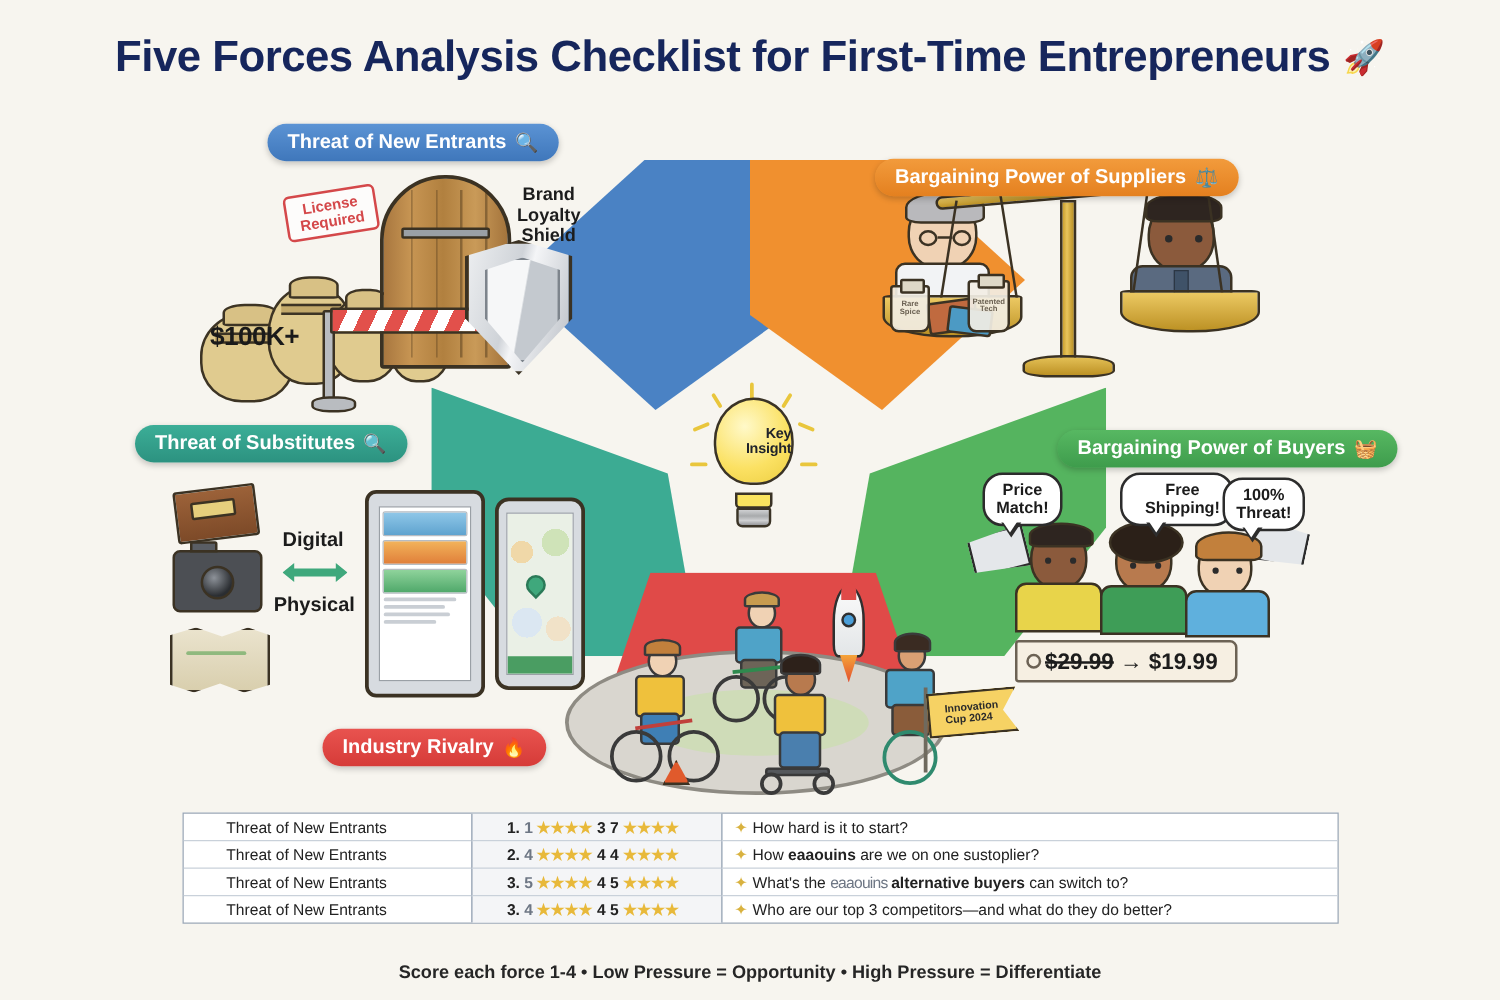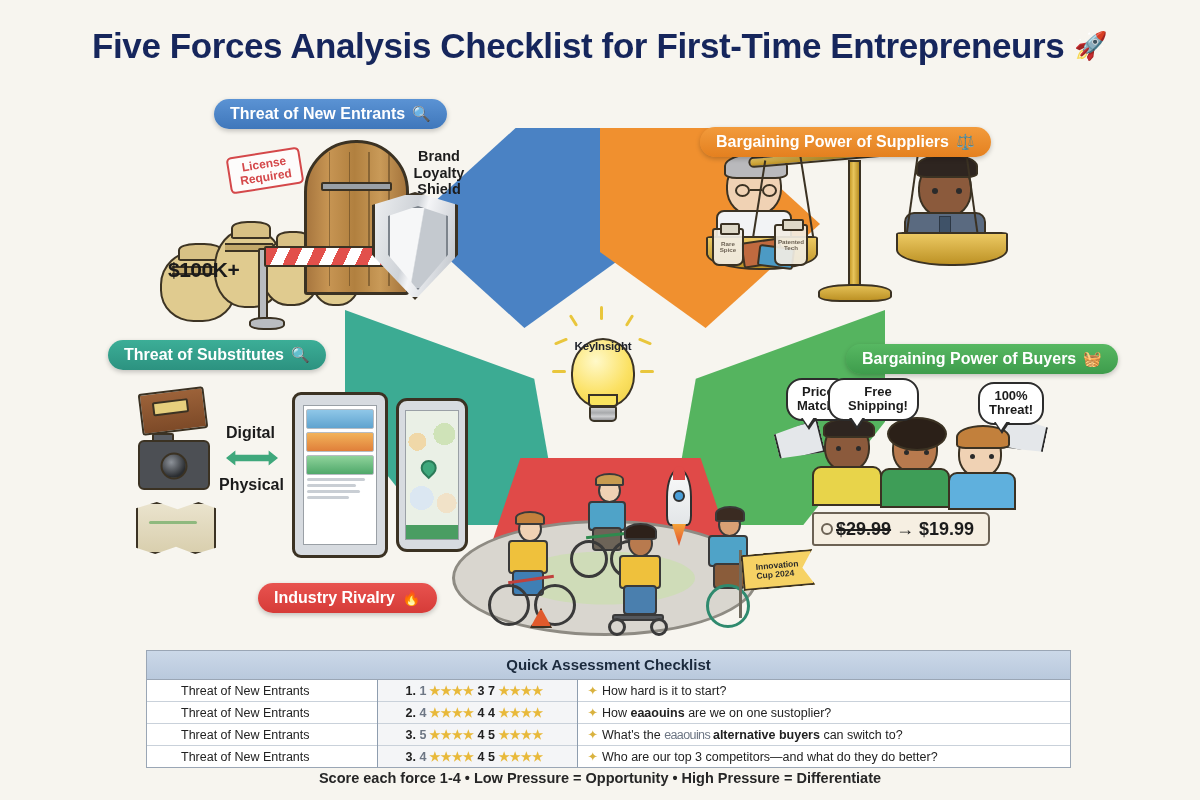--- a/index.html
+++ b/index.html
@@ -34,24 +34,24 @@
   .petal-teal   { left: -75px;  top: 182px; width: 215px; height: 215px;
     background: #3cab93; clip-path: polygon(0% 0%, 88% 32%, 100% 100%, 38% 100%, 0% 52%); }
   .petal-green  { left: 250px;  top: 182px; width: 215px; height: 215px;
     background: #55b45f; clip-path: polygon(12% 32%, 100% 0%, 100% 52%, 62% 100%, 0% 100%); }
   .petal-red    { left: 58px;   top: 330px; width: 265px; height: 175px;
     background: #e04a48; clip-path: polygon(16% 0%, 84% 0%, 100% 72%, 50% 100%, 0% 72%); }
 
   
   .bulb { position: absolute; left: 560px; top: 318px; width: 86px; height: 112px; }
   .bulb-glass {
-    position: absolute; left: 11px; top: 20px; width: 64px; height: 70px;
+    position: absolute; left: 11px; top: 0; width: 64px; height: 70px;
     background: radial-gradient(circle at 38% 32%, #fff9c9 0%, #fbe163 58%, #eccd3f 100%);
     border: 2.5px solid #3a3326; border-radius: 50% 50% 46% 46%;
-    display: flex; flex-direction: row; align-items: flex-start; justify-content: center;
+    display: flex; flex-direction: column; align-items: flex-end; justify-content: center;
   }
   .bulb-glass span {
     font-size: 11.5px; font-weight: bold; color: #20232b; line-height: 1.06;
     text-align: center; letter-spacing: -0.2px;
   }
   .bulb-neck {
     position: absolute; left: 28px; top: 76px; width: 30px; height: 13px;
     background: #fae45f; border: 2.5px solid #3a3326; border-radius: 0 0 4px 4px;
   }
   .bulb-base {
@@ -409,21 +409,21 @@
         <div style="position:absolute;left:0;bottom:0;width:100%;height:14px;background:#4a9d62;"></div>
       </div>
     </div>
   </div>
 
   <div class="ill">
     <div class="bubble" style="left:786px;top:378px;">
       <div>Price</div>
       <div>Match!</div>
     </div>
-    <div class="bubble" style="left:828px;top:378px;padding-left:18px;">
+    <div class="bubble" style="left:896px;top:378px;padding-left:18px;">
       <div>Free</div>
       <div>Shipping!</div>
     </div>
     <div class="bubble" style="left:978px;top:382px;">
       <div>100%</div>
       <div>Threat!</div>
     </div>
     <div class="megaphone" style="left:776px;top:424px;transform:rotate(-14deg);"></div>
     <div class="megaphone" style="left:1000px;top:418px;transform:rotate(12deg) scaleX(-1);"></div>
 
@@ -532,21 +532,20 @@
   <div class="pill pill-buyer">
     <span>Bargaining Power of Buyers</span>
     <span class="pill-icon">🧺</span>
   </div>
   <div class="pill pill-rivalry">
     <span>Industry Rivalry</span>
     <span class="pill-icon">🔥</span>
   </div>
 
   <div class="table-wrap">
-    <div class="table-head">Quick Assessment Checklist</div>
     <table>
       <tbody id="checklist-body">
           <tr>
             <td class="col-force">Threat of New Entrants</td>
             <td class="col-score"><span>1. </span><span class="garble">1</span><span class="stars"> ★★★★ </span><span>3  7 </span><span class="stars">★★★★</span></td>
             <td class="col-q"><span class="bullet">✦</span><span>How hard is it to start?</span></td>
           </tr>
           <tr>
             <td class="col-force">Threat of New Entrants</td>
             <td class="col-score"><span>2. </span><span class="garble">4</span><span class="stars"> ★★★★ </span><span>4  4 </span><span class="stars">★★★★</span></td>

